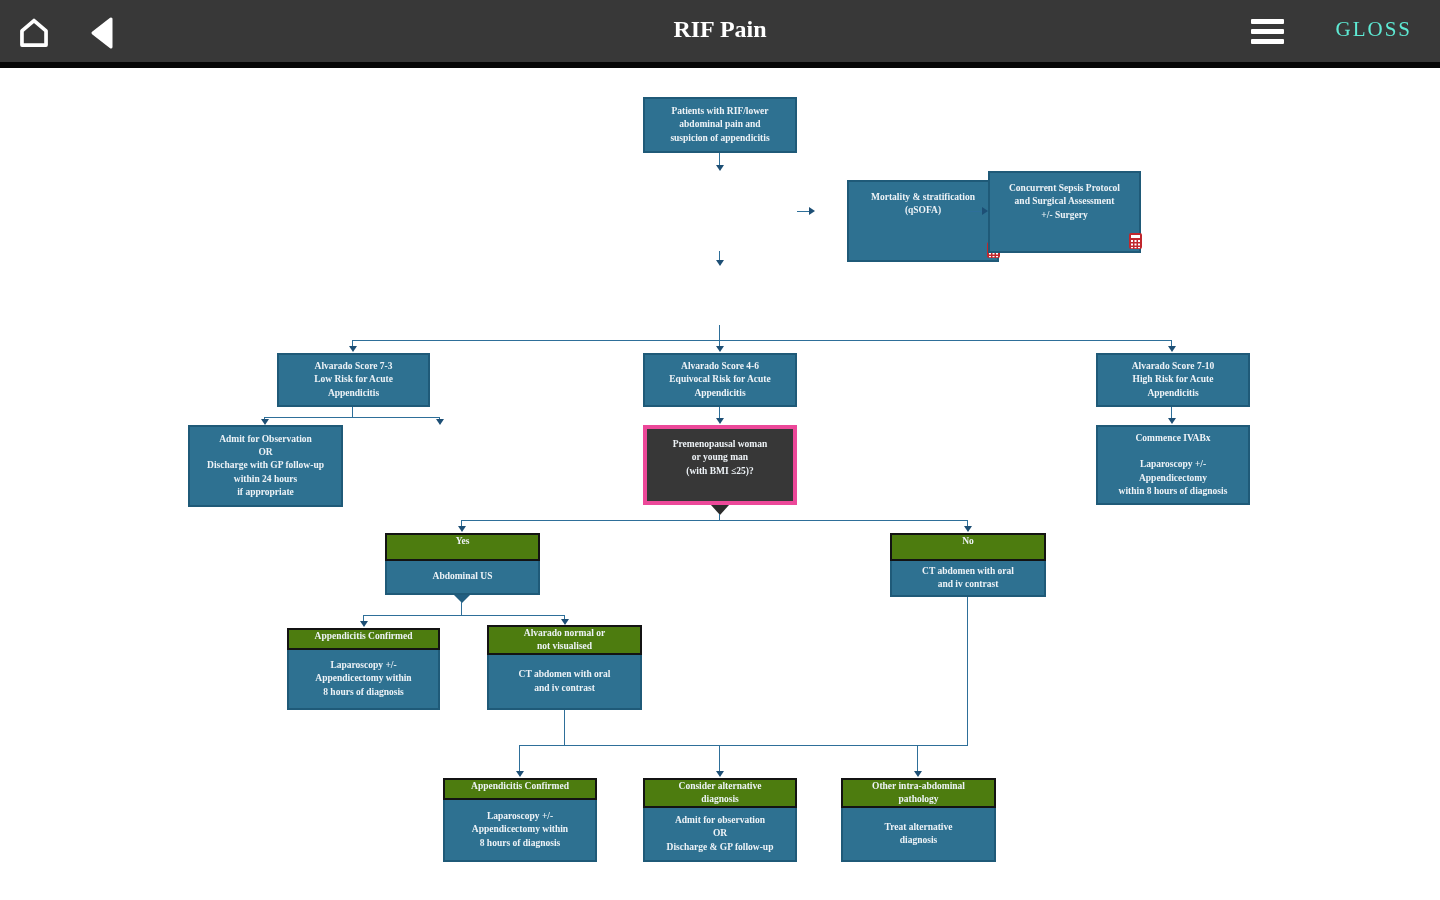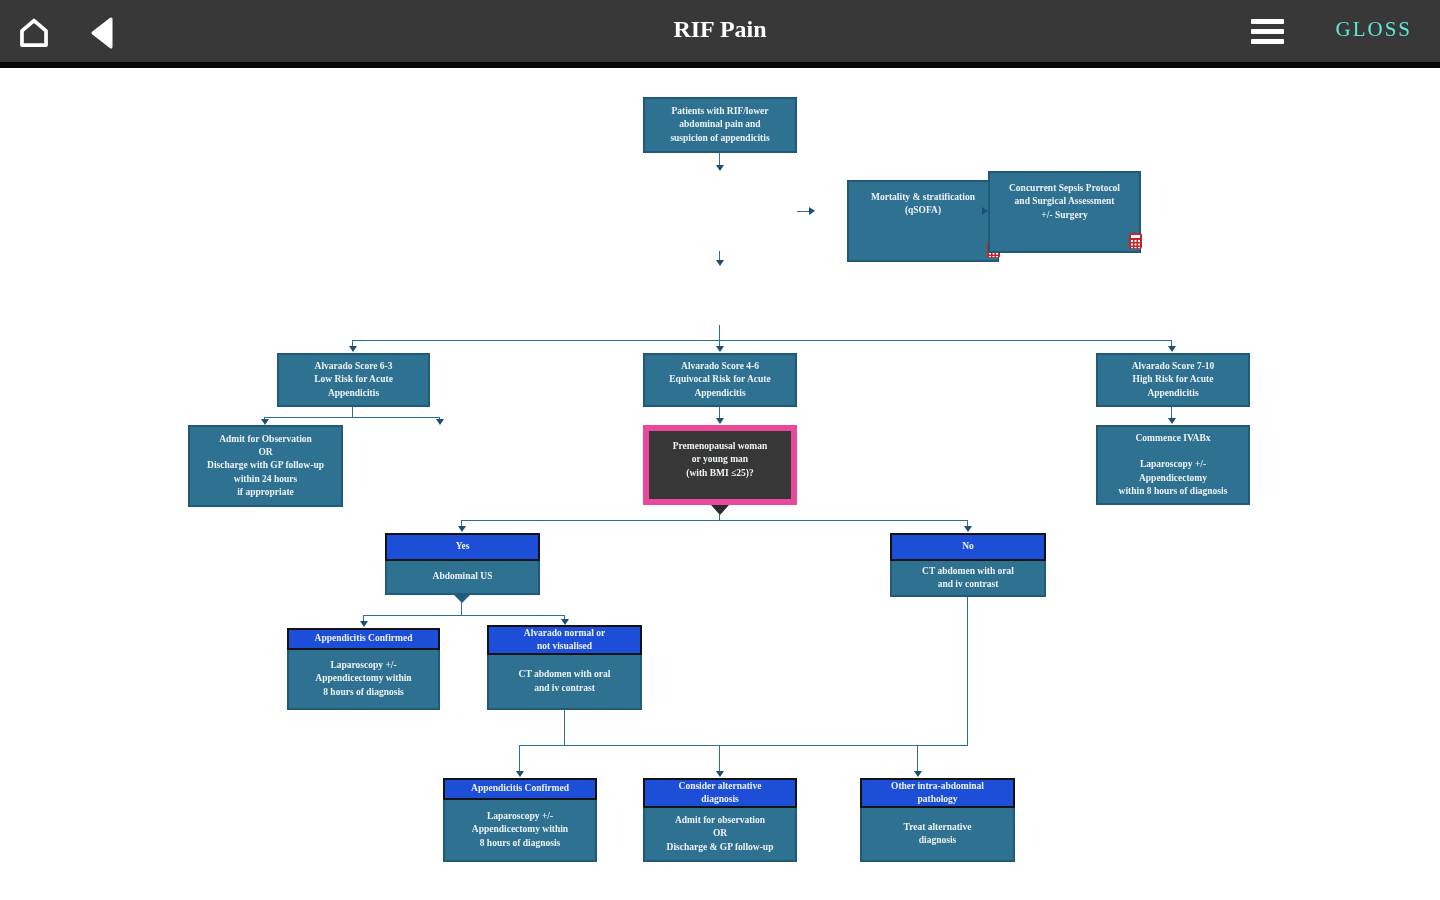--- a/index.html
+++ b/index.html
@@ -13,28 +13,28 @@
   .topbar-strip { position:absolute; left:0; top:62px; width:1440px; height:6px; background:#060606; }
   .home-btn { position:absolute; left:14px; top:13px; width:40px; height:40px; display:flex; align-items:center; justify-content:center; cursor:pointer; }
   .back-btn { position:absolute; left:84px; top:13px; width:36px; height:40px; display:flex; align-items:center; justify-content:center; cursor:pointer; }
   .bar-title { position:absolute; left:50%; top:50%; transform:translate(-50%,-56%); color:#fff; font-size:24px; font-weight:bold; white-space:nowrap; }
   .menu-btn { position:absolute; left:1251px; top:19px; width:33px; height:25px; display:flex; flex-direction:column; justify-content:space-between; cursor:pointer; }
   .menu-btn .bar { width:33px; height:5px; background:#fff; border-radius:1px; }
   .gloss-btn { position:absolute; right:28px; top:17px; color:#5eead4; font-size:21px; letter-spacing:2px; cursor:pointer; }
   
   .node { position:absolute; display:flex; align-items:center; justify-content:center; }
   .teal { background:#2e7191; border:2px solid #1f5a78; }
-  .darkbox { background:#373737; border:6px solid #ec4899; }
+  .darkbox { background:#373737; border:4px solid #ec4899; }
   .node.top { align-items:flex-start; padding-top:9px; }
   .box-text {
     width:100%; color:#eef3f7; font-size:9.5px; font-weight:bold; line-height:1.4;
     text-align:center; white-space:pre-line;
   }
   .combo { position:absolute; }
-  .combo-header { background:#1d4ed8; border:2px solid #131313; display:flex; align-items:center; justify-content:center; }
+  .combo-header { background:#4d7c0f; border:2px solid #131313; display:flex; justify-content:center; }
   .combo-body { background:#2e7191; border:2px solid #1f5a78; border-top:none; display:flex; align-items:center; justify-content:center; }
   .corner-icon { position:absolute; line-height:0; }
   
   .vline { position:absolute; width:1px; background:#2e6f99; }
   .hline { position:absolute; height:1px; background:#2e6f99; }
   .arr-d { position:absolute; width:0; height:0;
     border-left:4px solid transparent; border-right:4px solid transparent; border-top:6px solid #1d4f75; }
   .arr-r { position:absolute; width:0; height:0;
     border-top:4px solid transparent; border-bottom:4px solid transparent; border-left:6px solid #1d4f75; }
   .tail-dark { position:absolute; width:0; height:0;
@@ -119,21 +119,21 @@
             <rect x="2" y="14" width="2" height="1.2"></rect>
             <rect x="5.5" y="14" width="2" height="1.2"></rect>
             <rect x="9" y="14" width="2" height="1.2"></rect>
           </g>
         </svg>
     </span>
   </div>
 
 
   <div class="node teal" style="left:277px; top:353px; width:153px; height:54px;">
-    <div class="box-text">Alvarado Score 6-3
+    <div class="box-text">Alvarado Score 7-3
 Low Risk for Acute
 Appendicitis</div>
   </div>
   <div class="node teal" style="left:643px; top:353px; width:154px; height:54px;">
     <div class="box-text">Alvarado Score 4-6
 Equivocal Risk for Acute
 Appendicitis</div>
   </div>
   <div class="node teal" style="left:1096px; top:353px; width:154px; height:54px;">
     <div class="box-text">Alvarado Score 7-10
@@ -218,21 +218,21 @@
     <div class="combo-header" style="height:30px;">
         <div class="box-text">Consider alternative
 diagnosis</div>
       </div>
     <div class="combo-body" style="height:54px;">
         <div class="box-text">Admit for observation
 OR
 Discharge &amp; GP follow-up</div>
       </div>
   </div>
-  <div class="combo" style="left:860px; top:778px; width:155px;">
+  <div class="combo" style="left:841px; top:778px; width:155px;">
     <div class="combo-header" style="height:30px;">
         <div class="box-text">Other intra-abdominal
 pathology</div>
       </div>
     <div class="combo-body" style="height:54px;">
         <div class="box-text">Treat alternative
 diagnosis</div>
       </div>
   </div>
 

